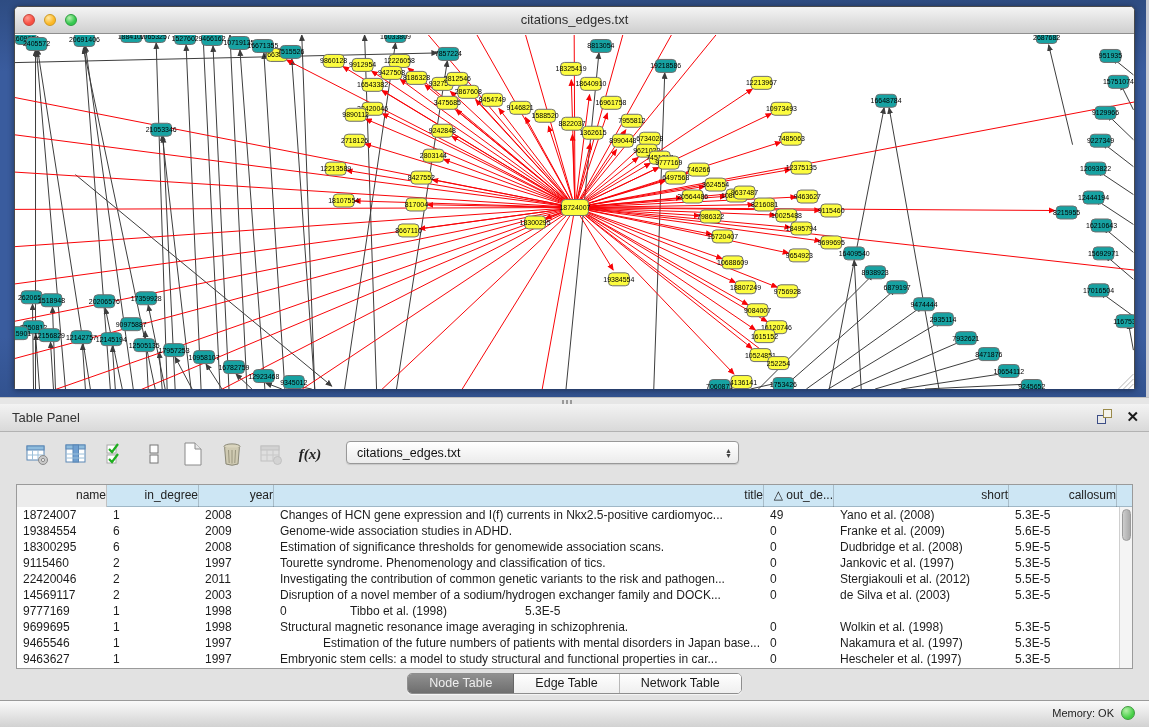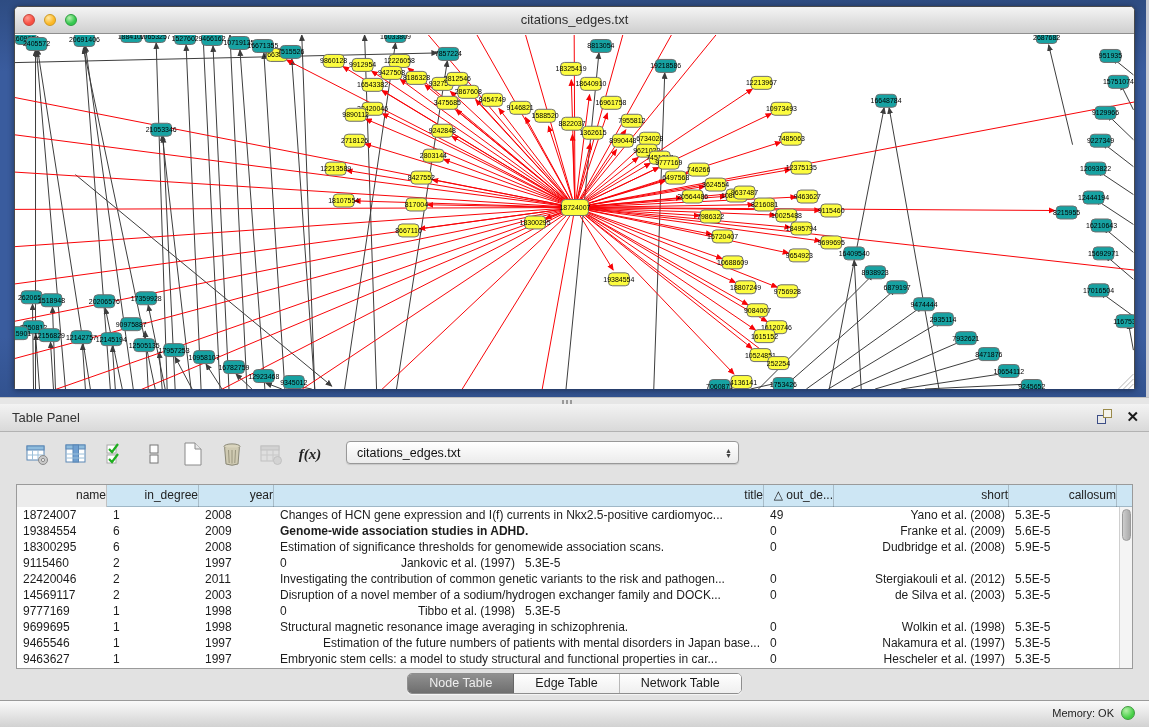--- a/index.html
+++ b/index.html
@@ -58,21 +58,21 @@
   .tablewrap{position:absolute;left:16px;top:52px;width:1117px;height:185px;
              background:#fff;border:1px solid #9a9a9a;overflow:hidden;}
   .t-hdr{display:flex;height:22px;background:#cde6f4;border-bottom:1px solid #9fb7c6;}
   .t-th{height:22px;line-height:21px;text-align:right;font-size:12px;color:#222;
         border-right:1px solid rgba(0,0,0,.18);overflow:hidden;white-space:nowrap;flex:0 0 auto;}
   .t-th.gray{background:#ececec;}
   .t-rows{position:absolute;left:0;top:22px;right:13px;bottom:0;overflow:hidden;}
   .t-row{display:flex;height:16px;}
   .t-td{height:16px;line-height:16px;font-size:12px;color:#1c1c1c;padding:0 4px 0 6px;
         overflow:hidden;white-space:nowrap;flex:0 0 auto;}
-  .t-td.center{text-align:right;}
+  .t-td.center{text-align:left;}
   .vscroll{position:absolute;right:0;top:22px;bottom:0;width:13px;background:#f4f4f4;border-left:1px solid #cfcfcf;}
   .vthumb{position:absolute;left:1.5px;top:2px;width:9px;height:32px;border-radius:5px;
           background:linear-gradient(90deg,#cdcdcd,#a9a9a9);border:1px solid #9a9a9a;}
 
   .tabsbar{position:absolute;left:0;top:241px;width:1149px;height:22px;display:flex;justify-content:center;}
   .tabgroup{display:flex;height:21px;border:1px solid #8e8e8e;border-radius:5px;overflow:hidden;
             background:#fff;box-shadow:0 1px 1px rgba(255,255,255,.7);}
   .tab{padding:0 21px;line-height:19px;font-size:12.5px;color:#1a1a1a;
        background:linear-gradient(#ffffff,#efefef);border-right:1px solid #b8b8b8;cursor:default;}
   .tab:last-child{border-right:none;}
@@ -623,38 +623,39 @@
             <div class="t-td" style="width: 75px;">2008</div>
             <div class="t-td" style="width: 490px;">Changes of HCN gene expression and I(f) currents in Nkx2.5-positive cardiomyoc...</div>
             <div class="t-td" style="width: 70px;">49</div>
             <div class="t-td center" style="width: 175px;">Yano et al. (2008)</div>
             <div class="t-td" style="width: 108px;">5.3E-5</div>
           </div>
           <div class="t-row">
             <div class="t-td" style="width: 90px;">19384554</div>
             <div class="t-td" style="width: 92px;">6</div>
             <div class="t-td" style="width: 75px;">2009</div>
-            <div class="t-td" style="width: 490px; font-weight: bold;">Genome-wide association studies in ADHD.</div>
+            <div class="t-td" style="width: 490px;">Genome-wide association studies in ADHD.</div>
             <div class="t-td" style="width: 70px;">0</div>
             <div class="t-td center" style="width: 175px;">Franke et al. (2009)</div>
             <div class="t-td" style="width: 108px;">5.6E-5</div>
           </div>
           <div class="t-row">
             <div class="t-td" style="width: 90px;">18300295</div>
             <div class="t-td" style="width: 92px;">6</div>
             <div class="t-td" style="width: 75px;">2008</div>
             <div class="t-td" style="width: 490px;">Estimation of significance thresholds for genomewide association scans.</div>
             <div class="t-td" style="width: 70px;">0</div>
             <div class="t-td center" style="width: 175px;">Dudbridge et al. (2008)</div>
             <div class="t-td" style="width: 108px;">5.9E-5</div>
           </div>
           <div class="t-row">
             <div class="t-td" style="width: 90px;">9115460</div>
             <div class="t-td" style="width: 92px;">2</div>
             <div class="t-td" style="width: 75px;">1997</div>
+            <div class="t-td" style="width: 490px;">Tourette syndrome. Phenomenology and classification of tics.</div>
             <div class="t-td" style="width: 70px;">0</div>
             <div class="t-td center" style="width: 175px;">Jankovic et al. (1997)</div>
             <div class="t-td" style="width: 108px;">5.3E-5</div>
           </div>
           <div class="t-row">
             <div class="t-td" style="width: 90px;">22420046</div>
             <div class="t-td" style="width: 92px;">2</div>
             <div class="t-td" style="width: 75px;">2011</div>
             <div class="t-td" style="width: 490px;">Investigating the contribution of common genetic variants to the risk and pathogen...</div>
             <div class="t-td" style="width: 70px;">0</div>

